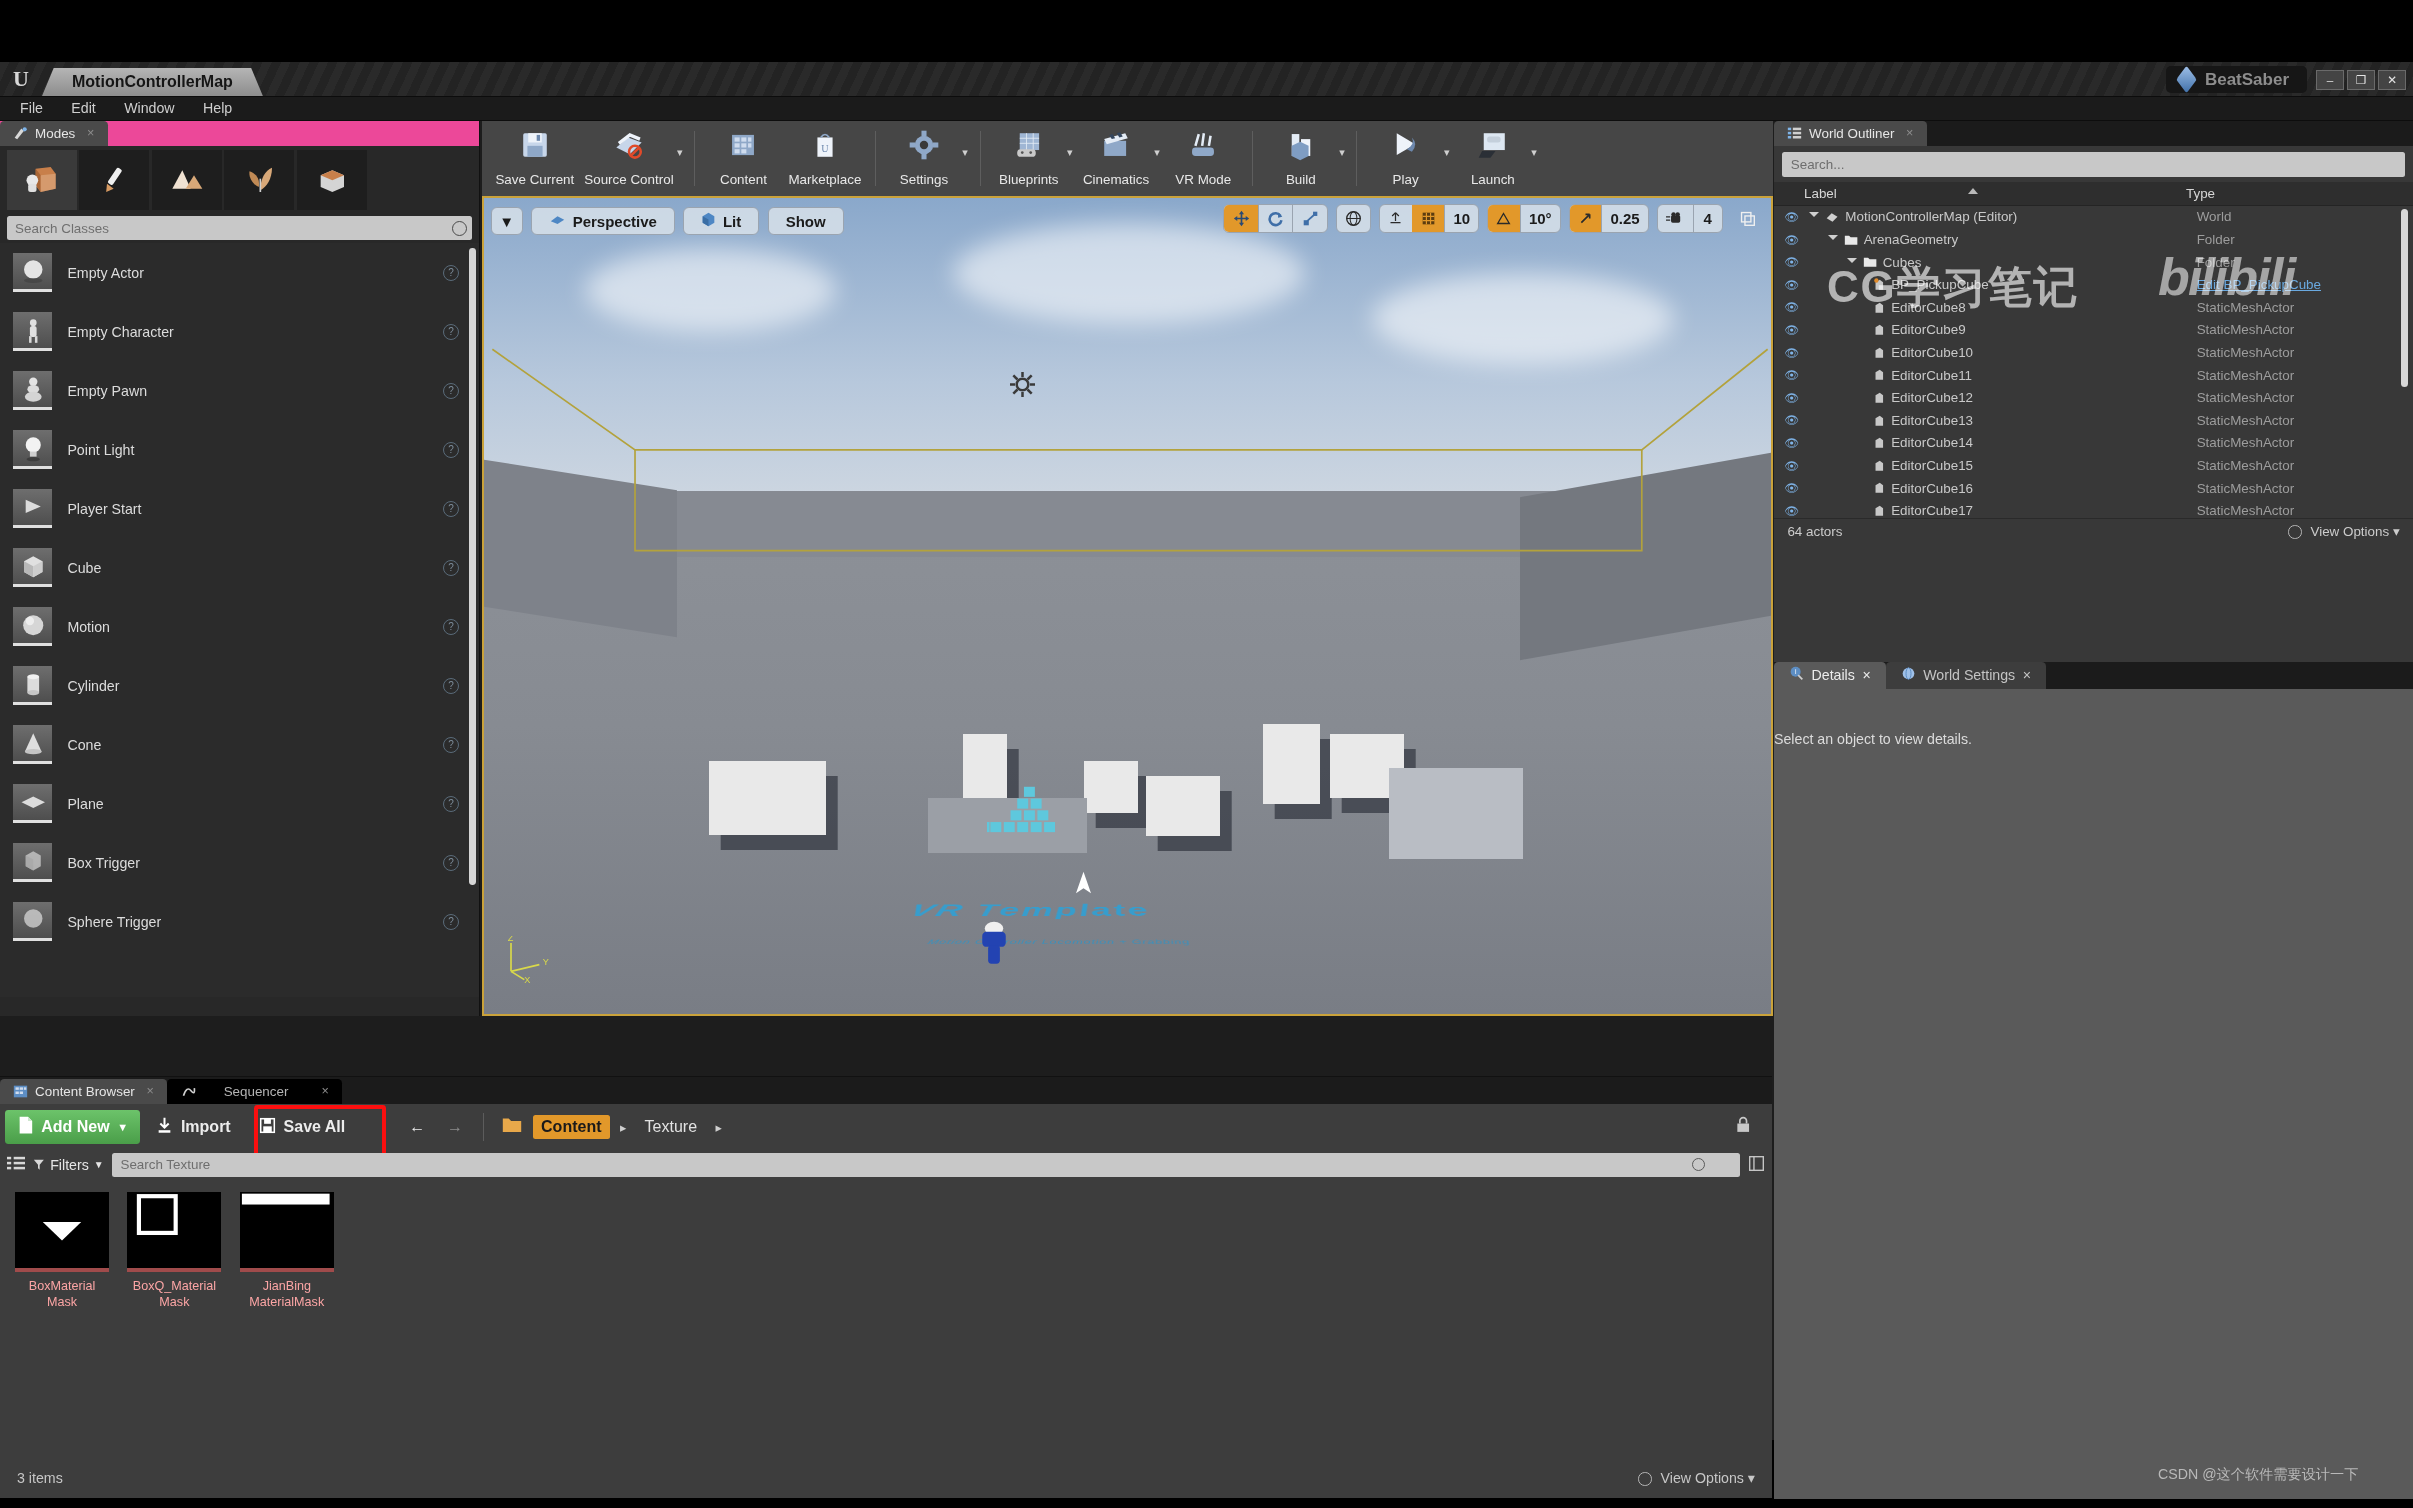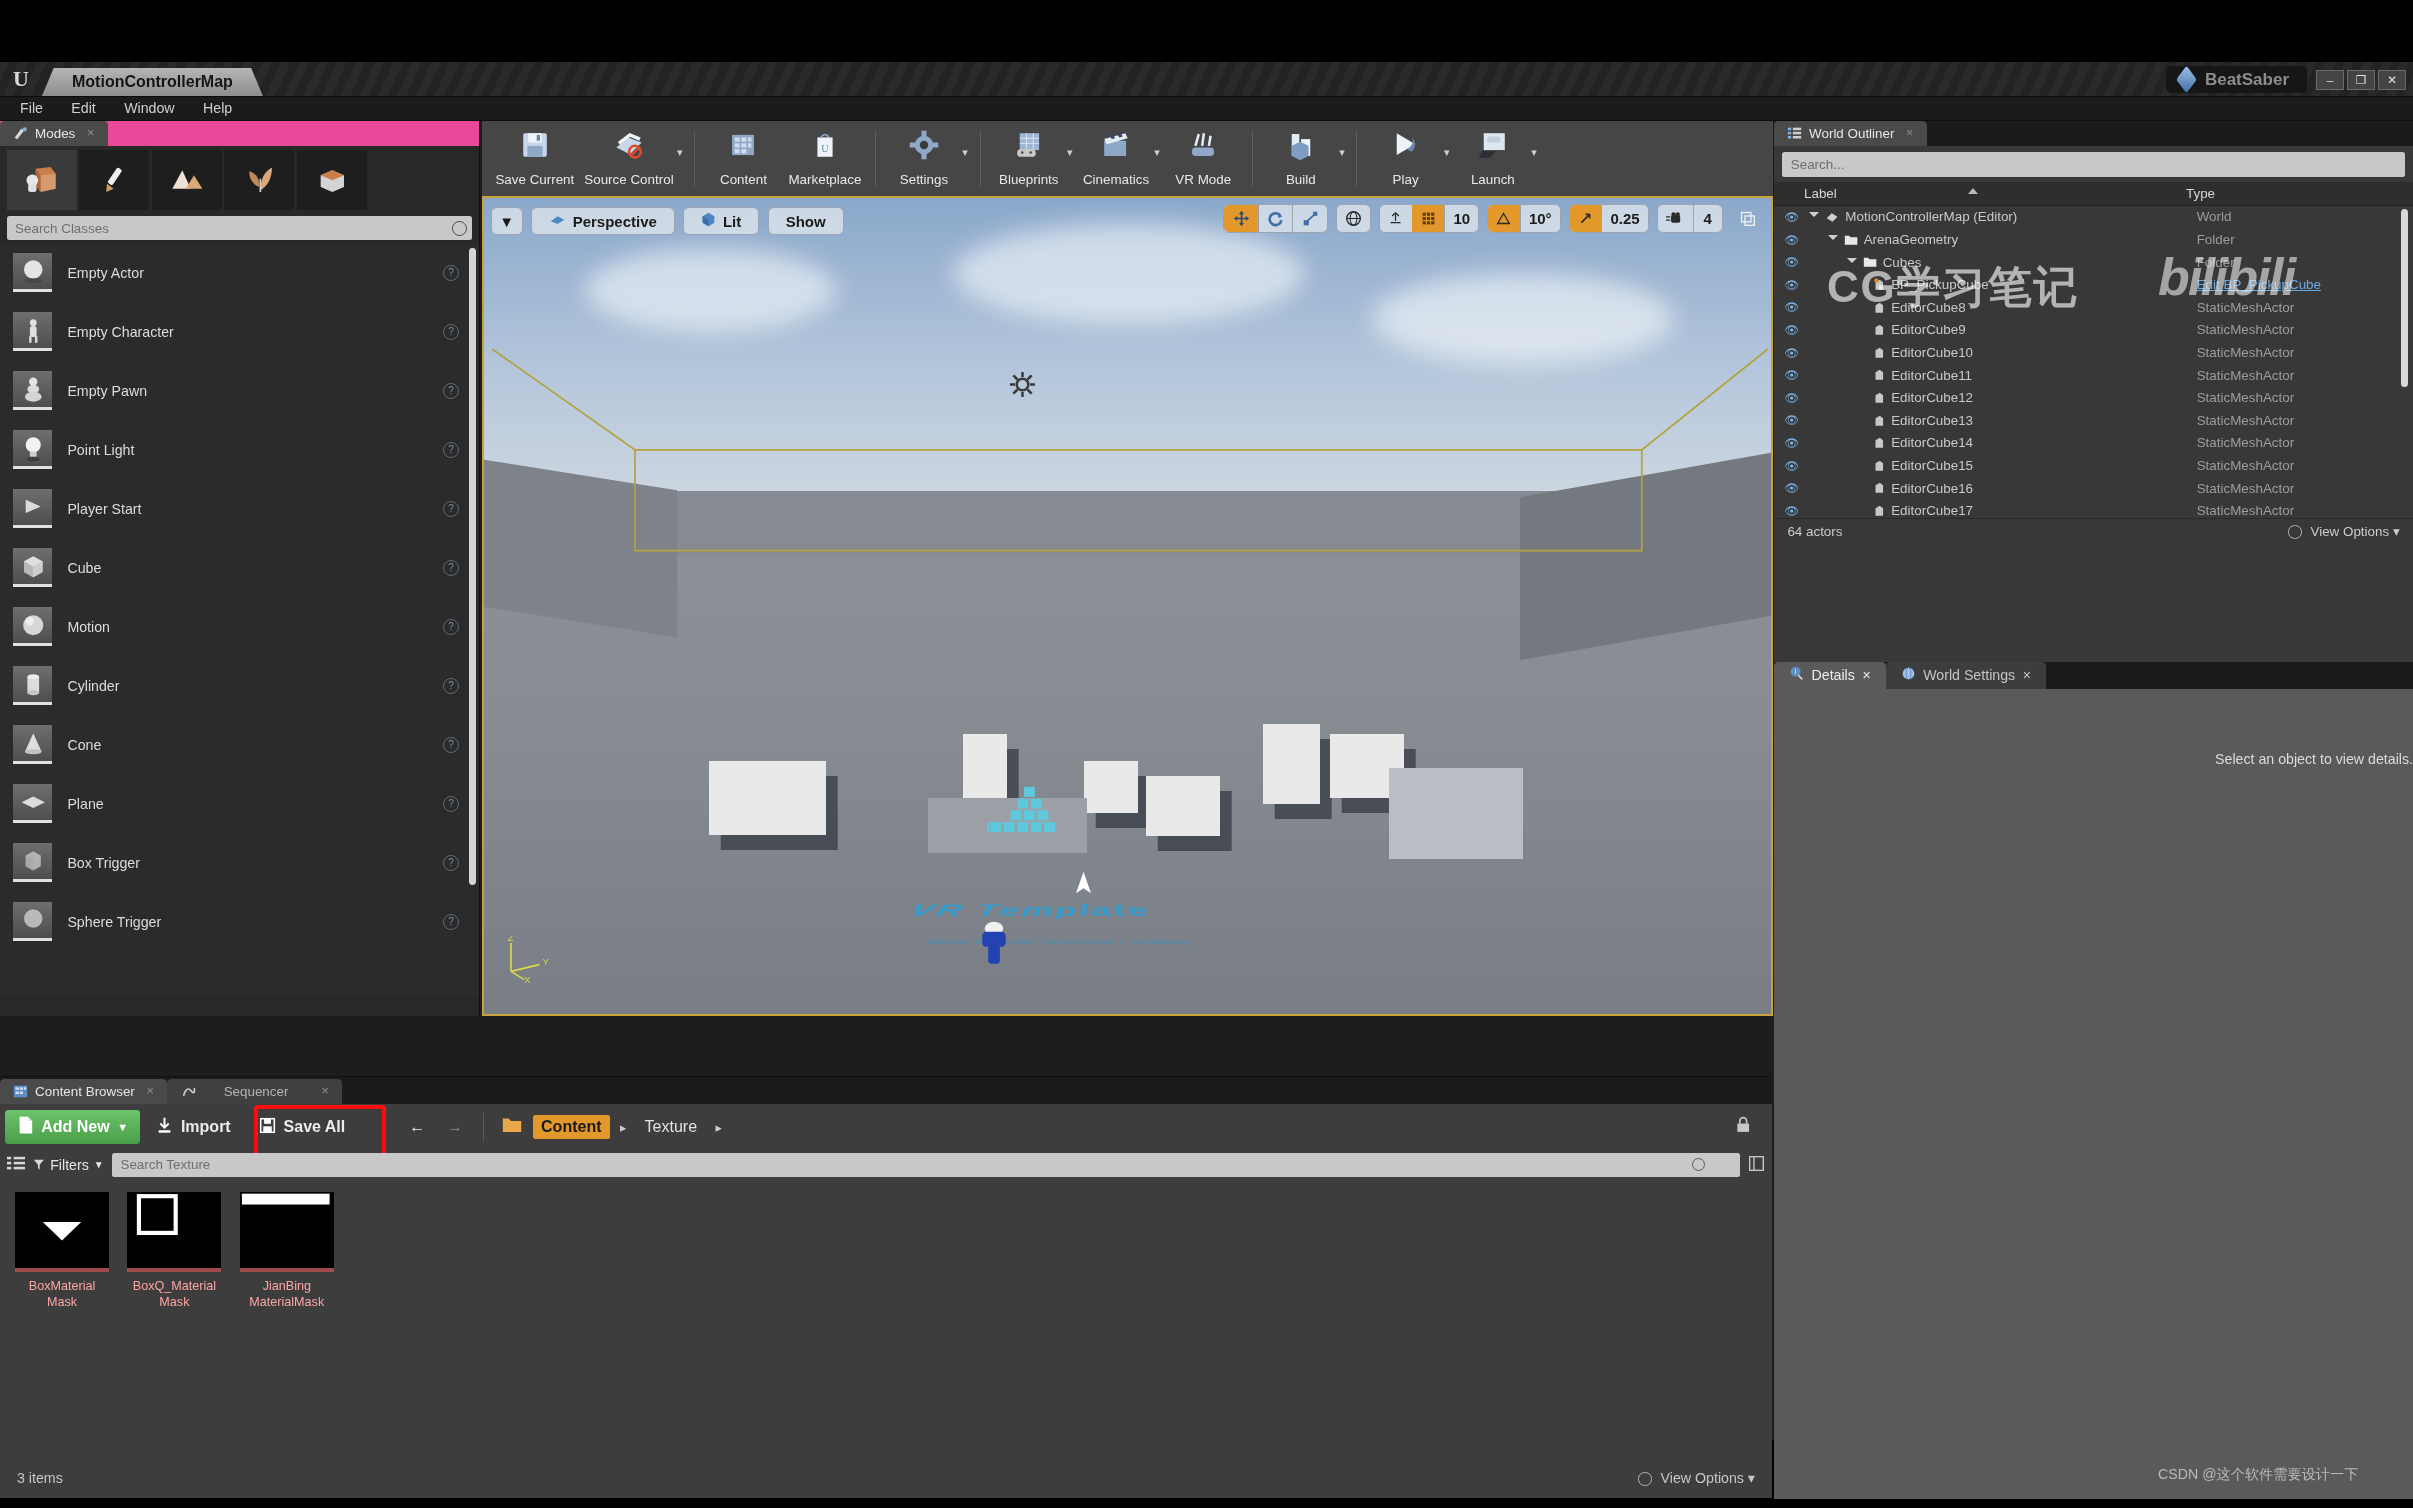--- a/index.html
+++ b/index.html
@@ -67,21 +67,21 @@
   
   .left-panel {
     position:absolute; left:0; top:0; width: 480px; height: 895px;
     background:#282828; border-right:1.7px solid #111;
   }
   .tabstrip { height:25px; display:flex; align-items:center; background:#ec4899; }
   .tab {
     height:25px; display:flex; align-items:center; gap:6.7px; padding: 0 13.4px;
     background:#4a4a4a; color:#e6e6e6; font-size:13.4px; border-radius:4.2px 4.2px 0 0;
   }
-  .tab.inactive { background:#404040; color:#b4b4b4;gap:28px; }
+  .tab.inactive { background:#000000; color:#b4b4b4;gap:28px; }
   .tab .x { color:#8d8d8d; font-size:12.6px; margin-left:5px; }
   .tabicon { width:15px; height:15px; display:inline-block; }
 
   .mode-icons { display:flex; gap:2.5px; padding: 4.2px 3.4px 3.4px 6.7px; background:#282828; }
   .mode-icon {
     width: 70px; height: 60px; background:#1e1e1e;
     display:flex;align-items:center;justify-content:center; font-size:28.5px;
   }
   .mode-icon.active { background:#3a3a3a; }
 
@@ -243,21 +243,21 @@
   }
 
   .details { position:absolute; left:0; top: 541px; width:100%; bottom:0; background:#5a5a5a; }
   .det-tabs { height:27px; display:flex; align-items:flex-end; background:#1b1b1b; }
   .det-tab {
     height:27px; display:flex; align-items:center; gap:7.5px; padding: 0 15px;
     font-size:14.2px; border-radius:4.2px 4.2px 0 0;
   }
   .det-tab.active { background:#5a5a5a; color:#ececec; }
   .det-tab.idle { background:#3d3d3d; color:#c4c4c4; }
-  .det-msg { text-align:right; color:#dcdcdc; font-size:14.2px; margin-top: 62px; }
+  .det-msg { text-align:left; color:#dcdcdc; font-size:14.2px; margin-top: 42px; }
 
   
   .wm-cg {
     position:absolute; left: 1827px; top: 137px; color: rgba(255,255,255,.62);
     font-size: 44px; font-weight: 800; letter-spacing: 1.7px; pointer-events:none;
   }
   .wm-bili {
     position:absolute; left: 2158px; top: 126px; color: rgba(255,255,255,.55);
     font-size: 52px; font-weight: 800; font-style:italic; letter-spacing: -1.7px; pointer-events:none;
   }

